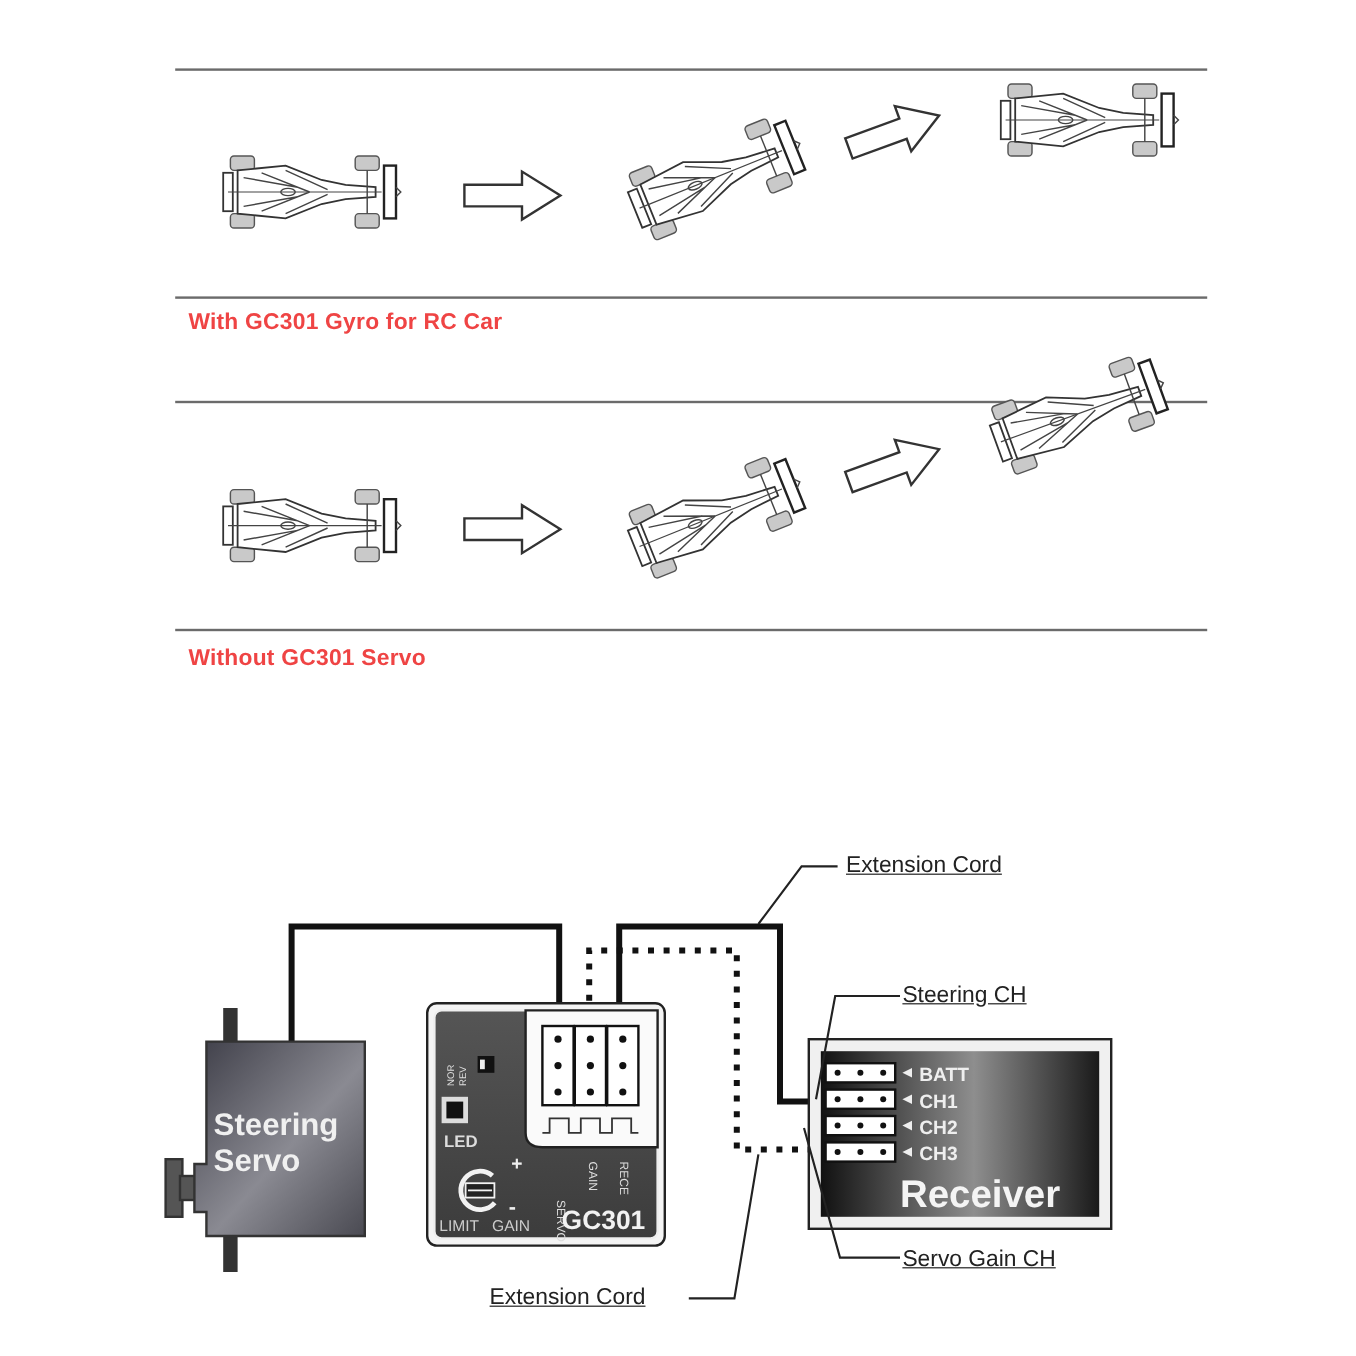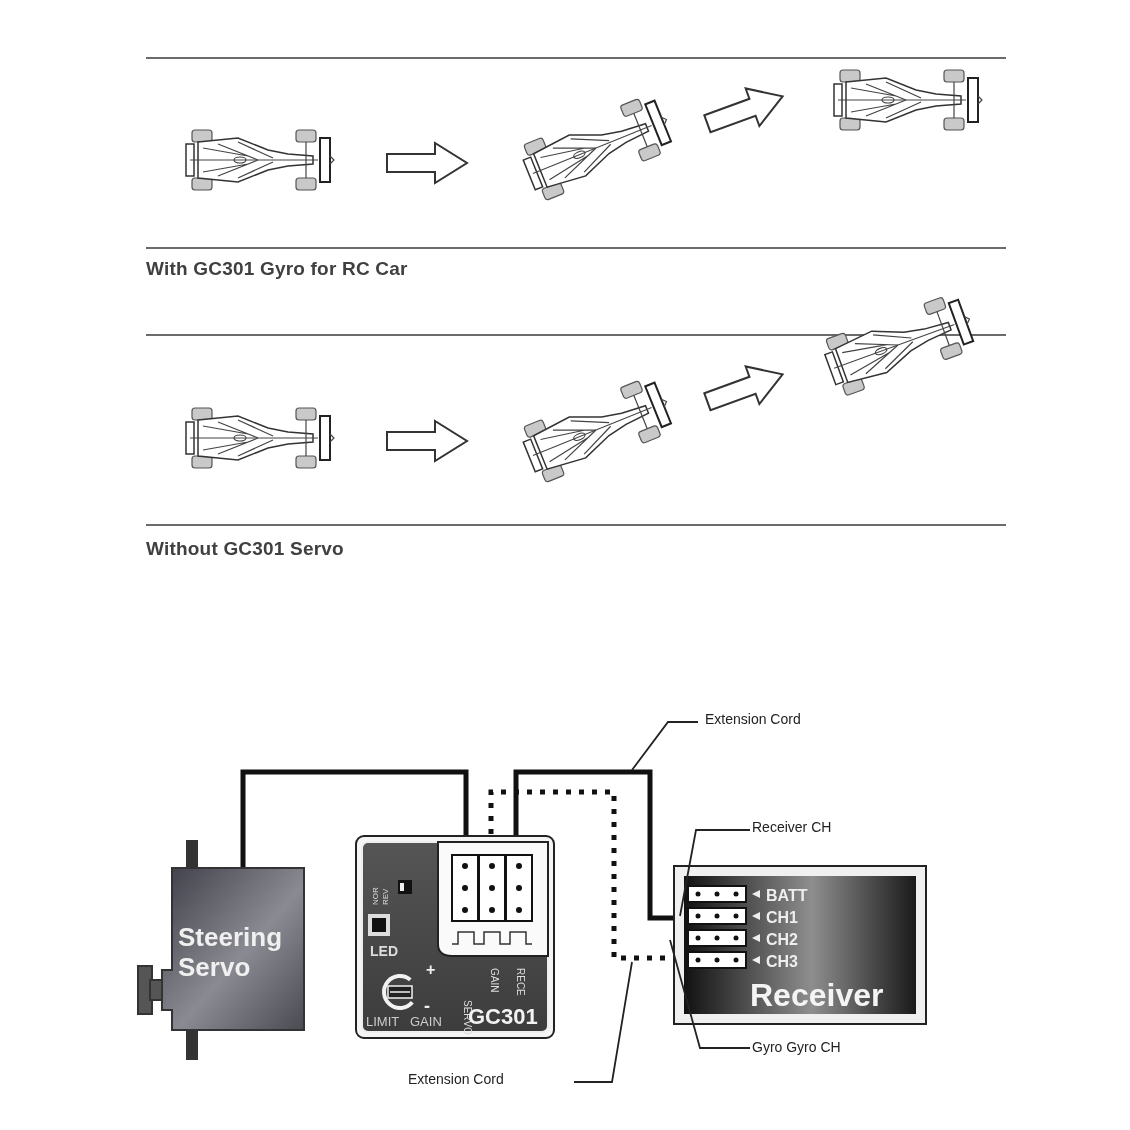--- a/index.html
+++ b/index.html
@@ -1,20 +1,20 @@
 <!DOCTYPE html>
 <html><head>
 <meta charset="utf-8">
 <style>
   html, body { margin:0; padding:0; background:#ffffff; }
   body { width:1130px; height:1130px; position:relative; overflow:hidden; font-family:"Liberation Sans", sans-serif; }
   .hline { position:absolute; left:146px; width:860px; height:2px; background:#6b6b6b; }
-  .caption { position:absolute; left:146px; font-weight:bold; font-size:19px; color:#404040; letter-spacing:0.2px;text-align:right; }
+  .caption { position:absolute; left:157px; font-weight:bold; font-size:19px; color:#ef4444; letter-spacing:0.2px;text-align:right; }
   svg { position:absolute; left:0; top:0; }
-  .lbl { position:absolute; font-size:14px; color:#222; white-space:nowrap; }
+  .lbl { position:absolute; font-size:19px; color:#222; white-space:nowrap;text-decoration:underline; }
   .svtxt { font-family:"Liberation Sans", sans-serif; font-weight:bold; fill:#f0f0f0; }
 </style>
 </head>
 <body>
 
 <div class="hline" style="top:57px;"></div>
 <div class="hline" style="top:247px;"></div>
 <div class="caption" style="top:258px;">With GC301 Gyro for RC Car</div>
 
 <div class="hline" style="top:334px;"></div>
@@ -173,15 +173,15 @@
     <text x="750" y="1006" font-size="32" font-weight="bold" fill="#f4f4f4">Receiver</text>
   </g>
 
   <path d="M632,770 L668,722 L698,722" fill="none" stroke="#222" stroke-width="1.8"></path>
   <path d="M680,916 L696,830 L750,830" fill="none" stroke="#222" stroke-width="1.8"></path>
   <path d="M670,940 L700,1048 L750,1048" fill="none" stroke="#222" stroke-width="1.8"></path>
   <path d="M632,962 L612,1082 L574,1082" fill="none" stroke="#222" stroke-width="1.8"></path>
 </svg>
 
 <div class="lbl" style="left:705px; top:711px;">Extension Cord</div>
-<div class="lbl" style="left:752px; top:819px;">Receiver CH</div>
-<div class="lbl" style="left:752px; top:1039px;">Gyro Gyro CH</div>
+<div class="lbl" style="left:752px; top:819px;">Steering CH</div>
+<div class="lbl" style="left:752px; top:1039px;">Servo Gain CH</div>
 <div class="lbl" style="left:408px; top:1071px;">Extension Cord</div>
 
 </body></html>

